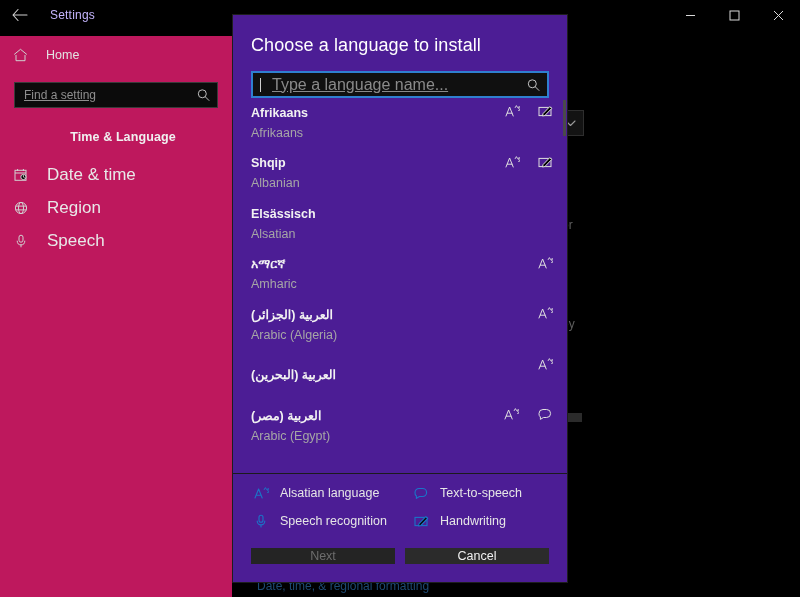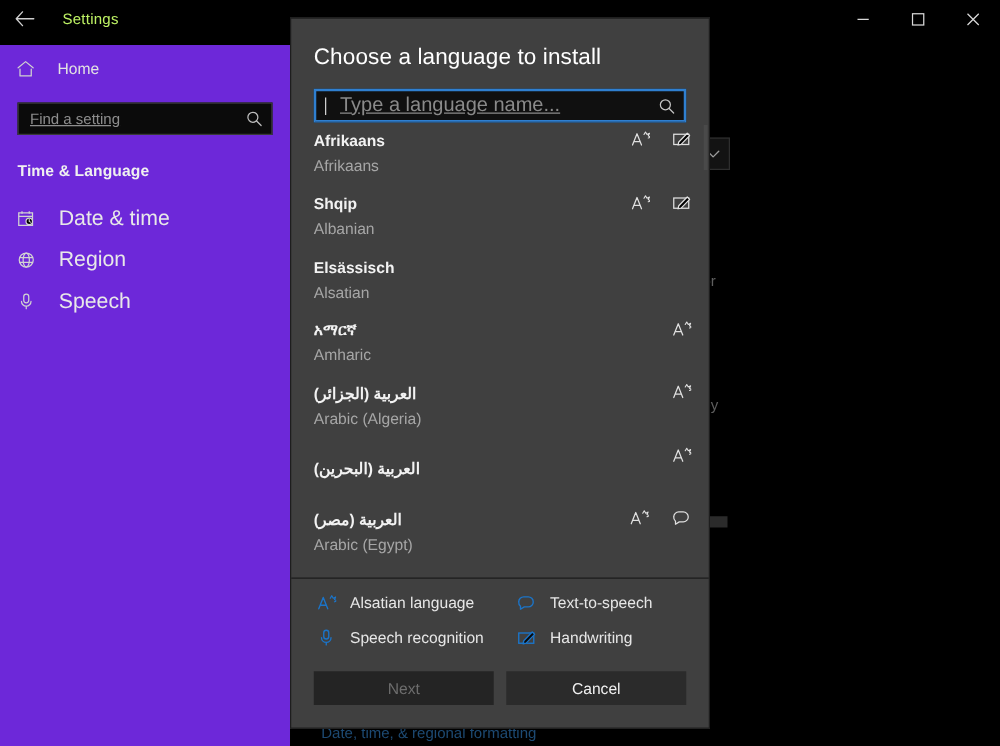--- a/index.html
+++ b/index.html
@@ -31,21 +31,21 @@
     background: #000000;
   }
   .back-btn {
     width: 40px; height: 30px;
     display: flex; align-items: center; justify-content: center;
     color: #cfcfcf;
   }
   .back-btn svg { display: block; }
   .app-title {
     font-size: 12px;
-    color: #bef264;
+    color: #c4b5fd;
     margin-left: 10px;
     letter-spacing: .2px;
   }
   .win-controls {
     position: absolute;
     top: 0; right: 0;
     height: 30px;
     display: flex;
   }
   .win-btn {
@@ -54,21 +54,22 @@
     color: #d8d8d8;
   }
   .win-btn svg { display: block; }
 
   
   .sidebar {
     position: absolute;
     top: 36px; left: 0;
     width: 232px;
     height: 561px;
-    background: #6d28d9;
+    background: #be185d;
+    text-align: center;
   }
   .nav-home {
     display: flex;
     align-items: center;
     height: 30px;
     padding-left: 13px;
     margin-top: 4px;
   }
   .nav-home .ico { width: 22px; color: #d0d0d0; display:flex; align-items:center; }
   .nav-home .lbl { font-size: 12.5px; color: #e2e2e2; margin-left: 11px; }
@@ -162,21 +163,21 @@
     font-size: 12px;
     color: #1d4a73;
   }
 
   
   .dialog {
     position: absolute;
     left: 232px; top: 14px;
     width: 336px;
     height: 569px;
-    background: #404040;
+    background: #4c1d95;
     border: 1px solid #1e1e1e;
     display: flex;
     flex-direction: column;
   }
 
   .dlg-header {
     padding: 20px 18px 0 18px;
   }
   .dlg-title {
     font-size: 18px;
@@ -290,21 +291,21 @@
     margin-left: 9px;
   }
 
   .dlg-actions {
     display: flex;
     gap: 10px;
     padding: 16px 18px 18px 18px;
   }
   .btn {
     flex: 1;
-    height: 27px;
+    height: 16px;
     display: flex;
     align-items: center;
     justify-content: center;
     font-size: 12.5px;
     border: none;
   }
   .btn-disabled {
     background: #242424;
     color: #6d6d6d;
   }

